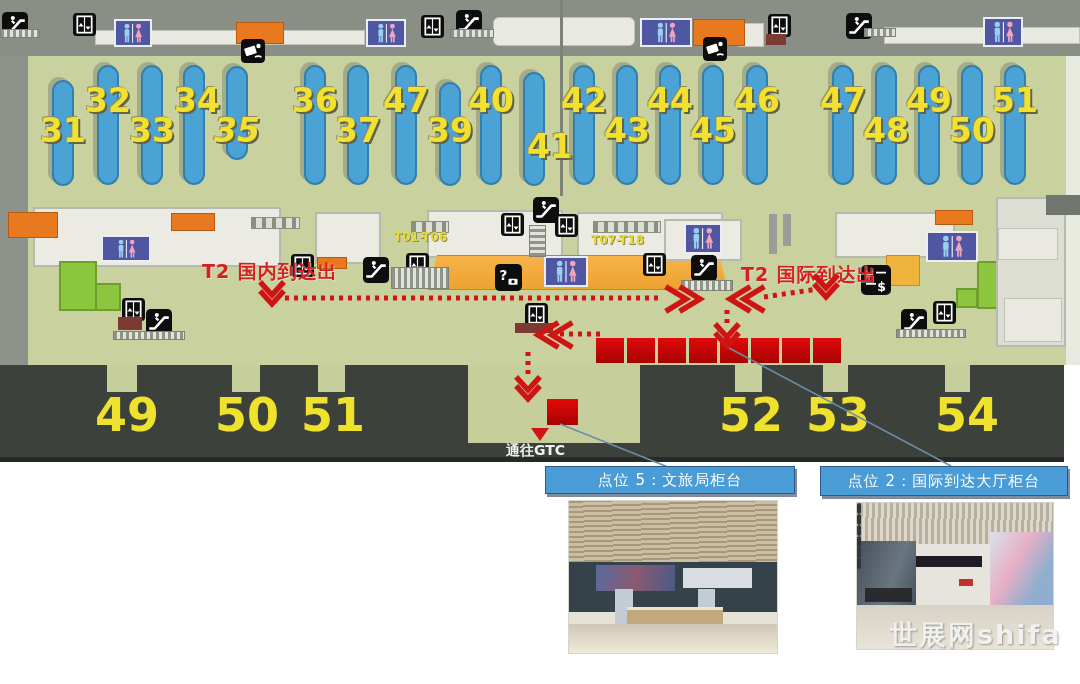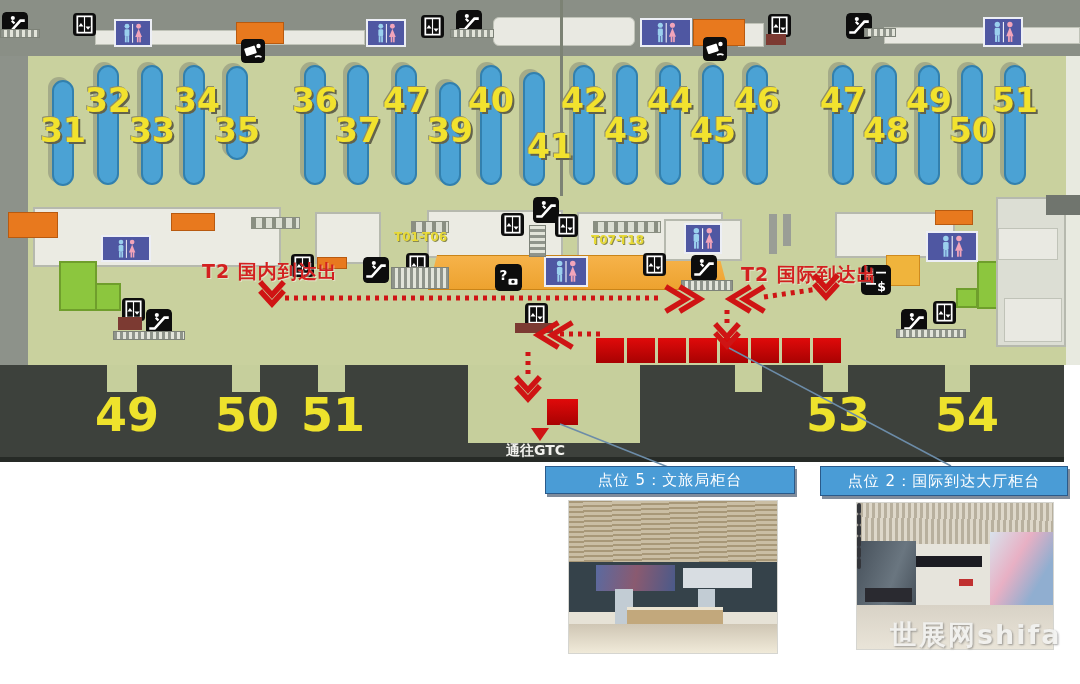--- a/index.html
+++ b/index.html
@@ -76,21 +76,21 @@
   <div class="abs" id="hall" style="left:0;top:0;width:1080px;height:684px">
       <div class="abs carousel" style="left: 52px; top: 80px; height: 106px;"></div>
       <div class="abs carousel-num" style="left: 37px; top: 114px;">31</div>
       <div class="abs carousel" style="left: 97px; top: 65px; height: 120px;"></div>
       <div class="abs carousel-num" style="left: 82px; top: 84px;">32</div>
       <div class="abs carousel" style="left: 141px; top: 65px; height: 120px;"></div>
       <div class="abs carousel-num" style="left: 126px; top: 114px;">33</div>
       <div class="abs carousel" style="left: 183px; top: 65px; height: 120px;"></div>
       <div class="abs carousel-num" style="left: 168px; top: 84px; text-align: right;">34</div>
       <div class="abs carousel" style="left: 226px; top: 66px; height: 94px;"></div>
-      <div class="abs carousel-num" style="left: 211px; top: 114px;">35</div>
+      <div class="abs carousel-num" style="left: 211px; top: 114px; font-style: italic;">35</div>
       <div class="abs carousel" style="left: 304px; top: 65px; height: 120px;"></div>
       <div class="abs carousel-num" style="left: 289px; top: 84px;">36</div>
       <div class="abs carousel" style="left: 347px; top: 65px; height: 120px;"></div>
       <div class="abs carousel-num" style="left: 332px; top: 114px;">37</div>
       <div class="abs carousel" style="left: 395px; top: 65px; height: 120px;"></div>
       <div class="abs carousel-num" style="left: 380px; top: 84px;">47</div>
       <div class="abs carousel" style="left: 439px; top: 82px; height: 104px;"></div>
       <div class="abs carousel-num" style="left: 424px; top: 114px;">39</div>
       <div class="abs carousel" style="left: 480px; top: 65px; height: 120px;"></div>
       <div class="abs carousel-num" style="left: 465px; top: 84px;">40</div>
@@ -510,20 +510,21 @@
   <div class="abs redsq" style="left:547px;top:399px;width:31px;height:26px"></div>
 
   <div class="abs" id="doors" style="left:0;top:0;width:1080px;height:684px">
       <div class="abs door-gap" style="left: 107px; top: 365px; width: 30px; height: 27px;"></div>
       <div class="abs door-num" style="left: 87px; top: 392px;">49</div>
       <div class="abs door-gap" style="left: 232px; top: 365px; width: 28px; height: 27px;"></div>
       <div class="abs door-num" style="left: 207px; top: 392px;">50</div>
       <div class="abs door-gap" style="left: 318px; top: 365px; width: 27px; height: 27px;"></div>
       <div class="abs door-num" style="left: 293px; top: 392px;">51</div>
       <div class="abs door-gap" style="left: 735px; top: 365px; width: 27px; height: 27px;"></div>
+      <div class="abs door-num" style="left: 711px; top: 392px;">52</div>
       <div class="abs door-gap" style="left: 823px; top: 365px; width: 25px; height: 27px;"></div>
       <div class="abs door-num" style="left: 798px; top: 392px;">53</div>
       <div class="abs door-gap" style="left: 945px; top: 365px; width: 25px; height: 27px;"></div>
       <div class="abs door-num" style="left: 927px; top: 392px;">54</div>
     </div>
 
   <svg class="overlay" width="1080" height="684">
     <g stroke="#cf1414" stroke-width="5" fill="none">
       <path d="M285 298 H662" stroke-dasharray="4 5"></path>
       <path d="M764 297 L818 289" stroke-dasharray="4 5"></path>

